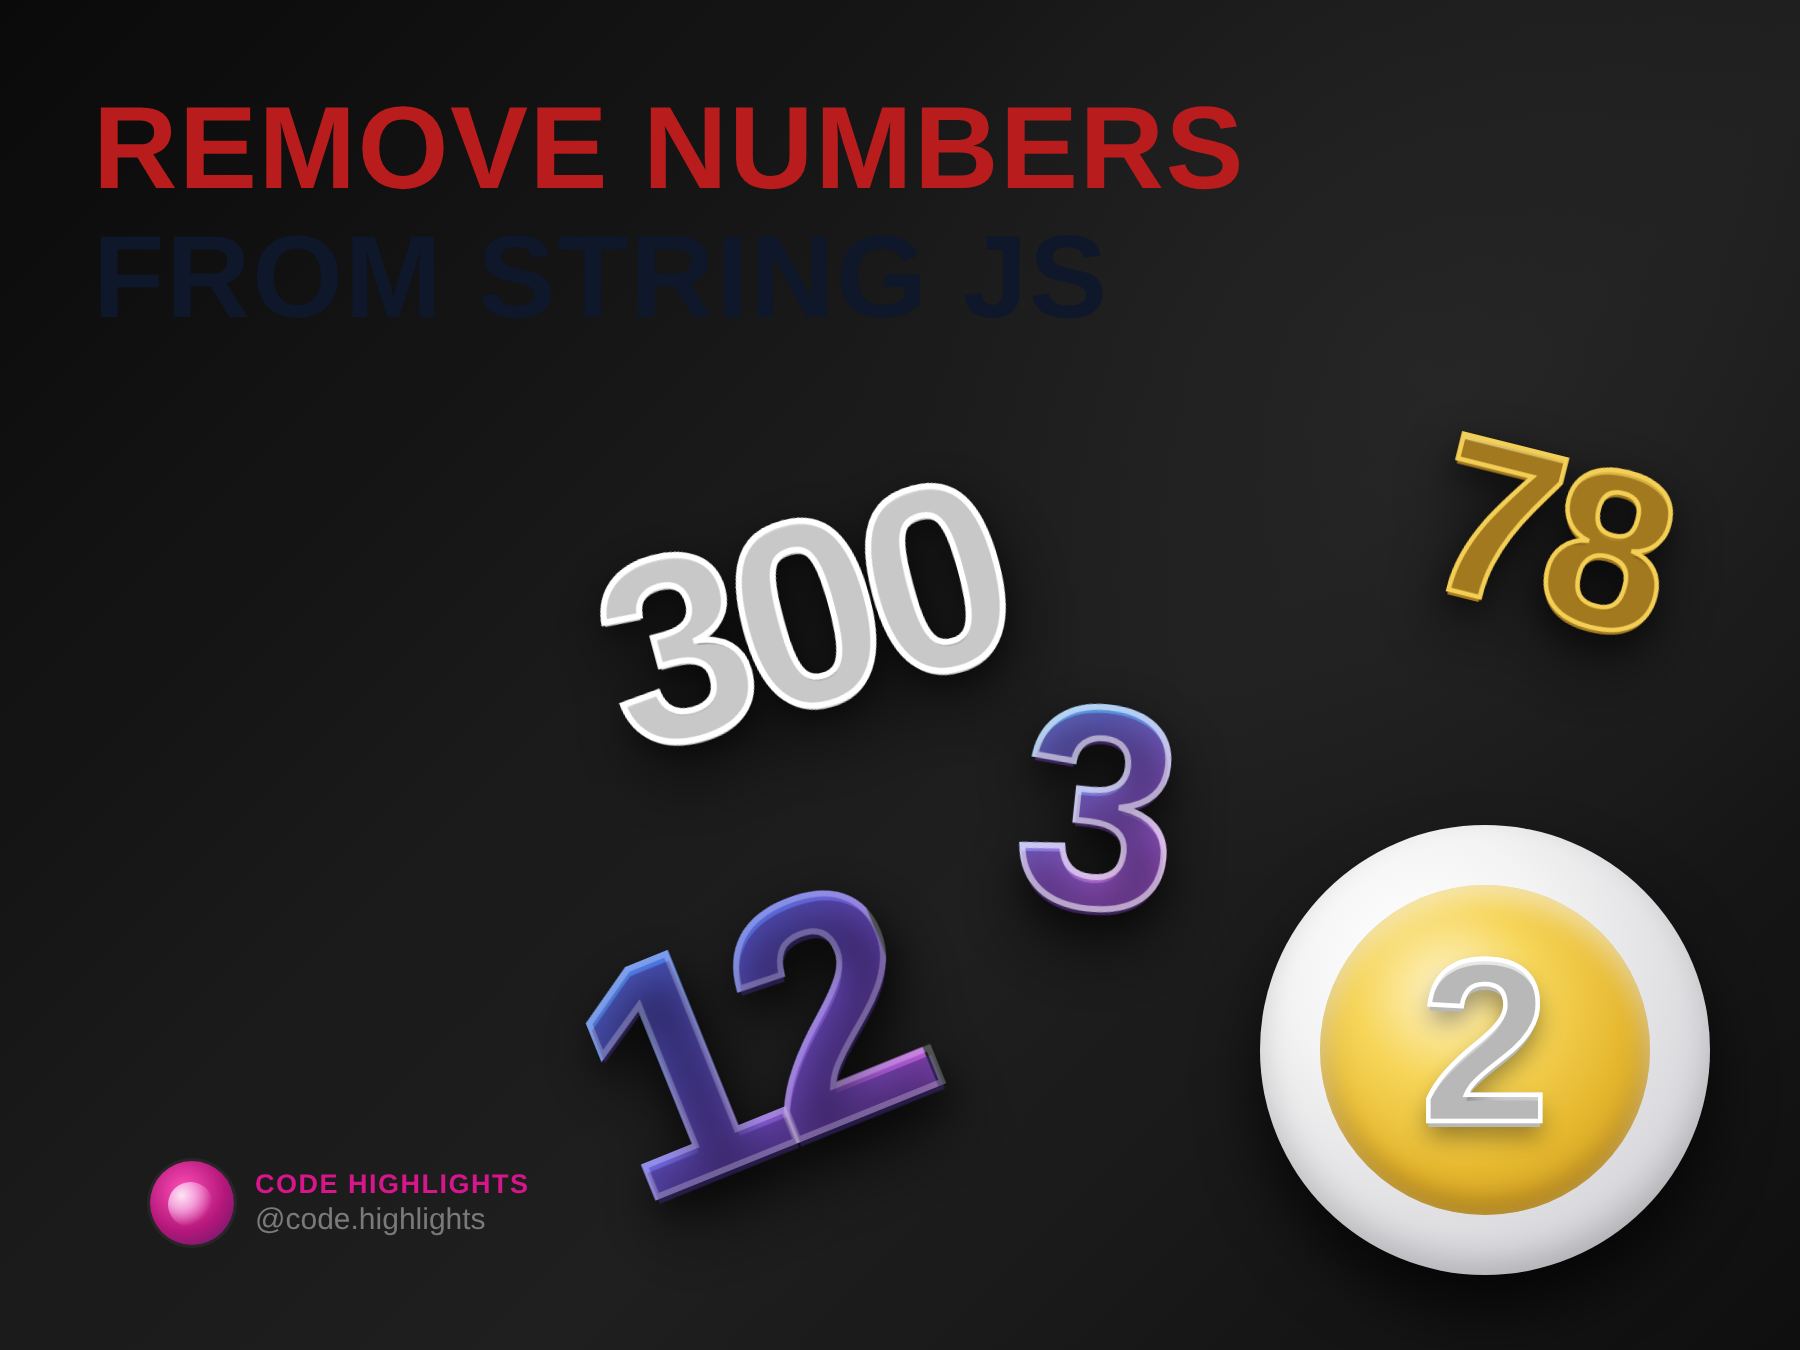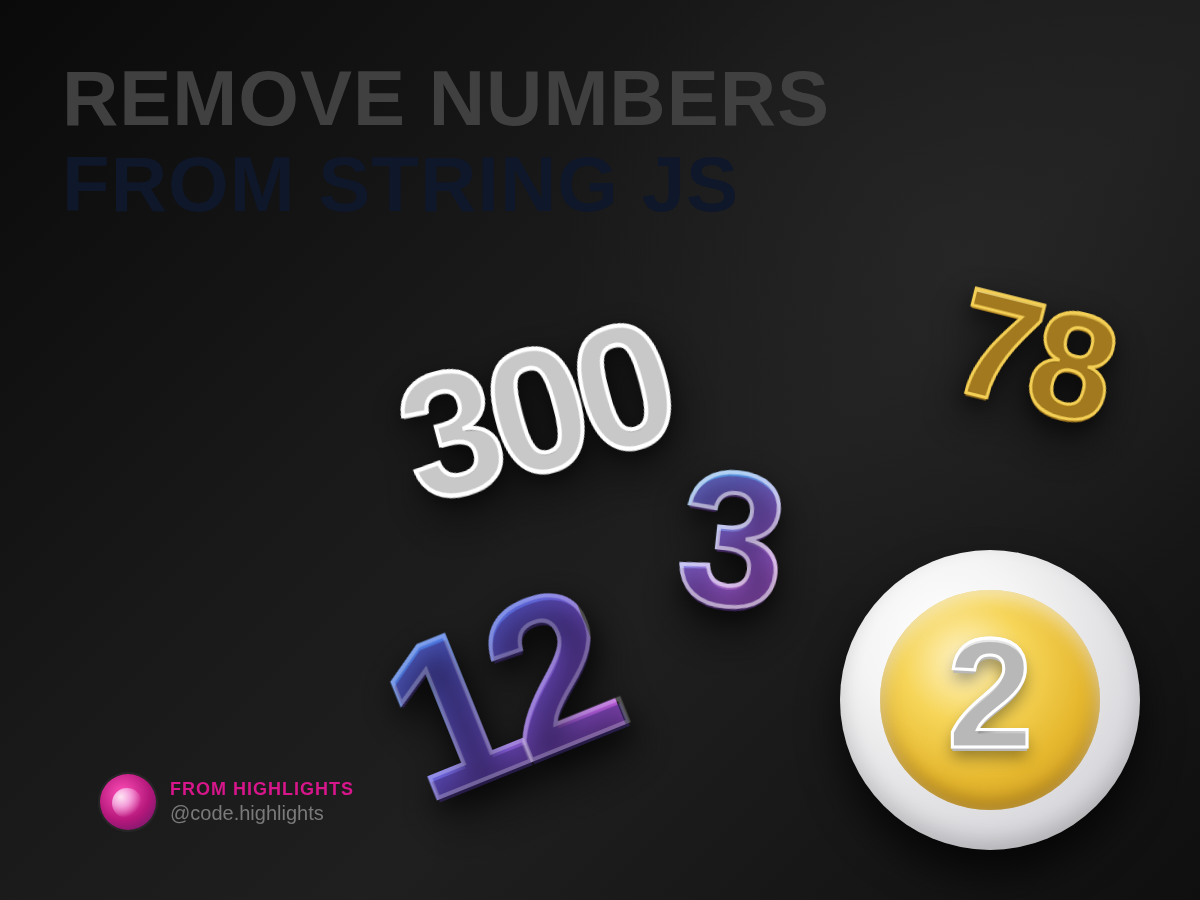--- a/index.html
+++ b/index.html
@@ -18,21 +18,21 @@
     width: 900px; height: 900px;
     background: radial-gradient(circle, rgba(60,60,60,0.25) 0%, transparent 60%);
     pointer-events: none;
   }
   .title-block {
     position: absolute;
     top: 58px;
     left: 62px;
   }
   .title-pink {
-    color: #404040;
+    color: #b91c1c;
     font-size: 78px;
     font-weight: 900;
     letter-spacing: 1px;
     line-height: 1.05;
   }
   .title-white {
     color: #0f172a;
     font-size: 78px;
     font-weight: 900;
     letter-spacing: 1px;
@@ -171,16 +171,16 @@
   <div class="coin">
     <div class="coin-inner">
       <div class="coin-2">2</div>
     </div>
   </div>
 </div>
 
 <div class="attribution">
   <div class="avatar"></div>
   <div class="attr-text">
-    <div class="attr-name">FROM HIGHLIGHTS</div>
+    <div class="attr-name">CODE HIGHLIGHTS</div>
     <div class="attr-handle">@code.highlights</div>
   </div>
 </div>
 
 </body></html>

